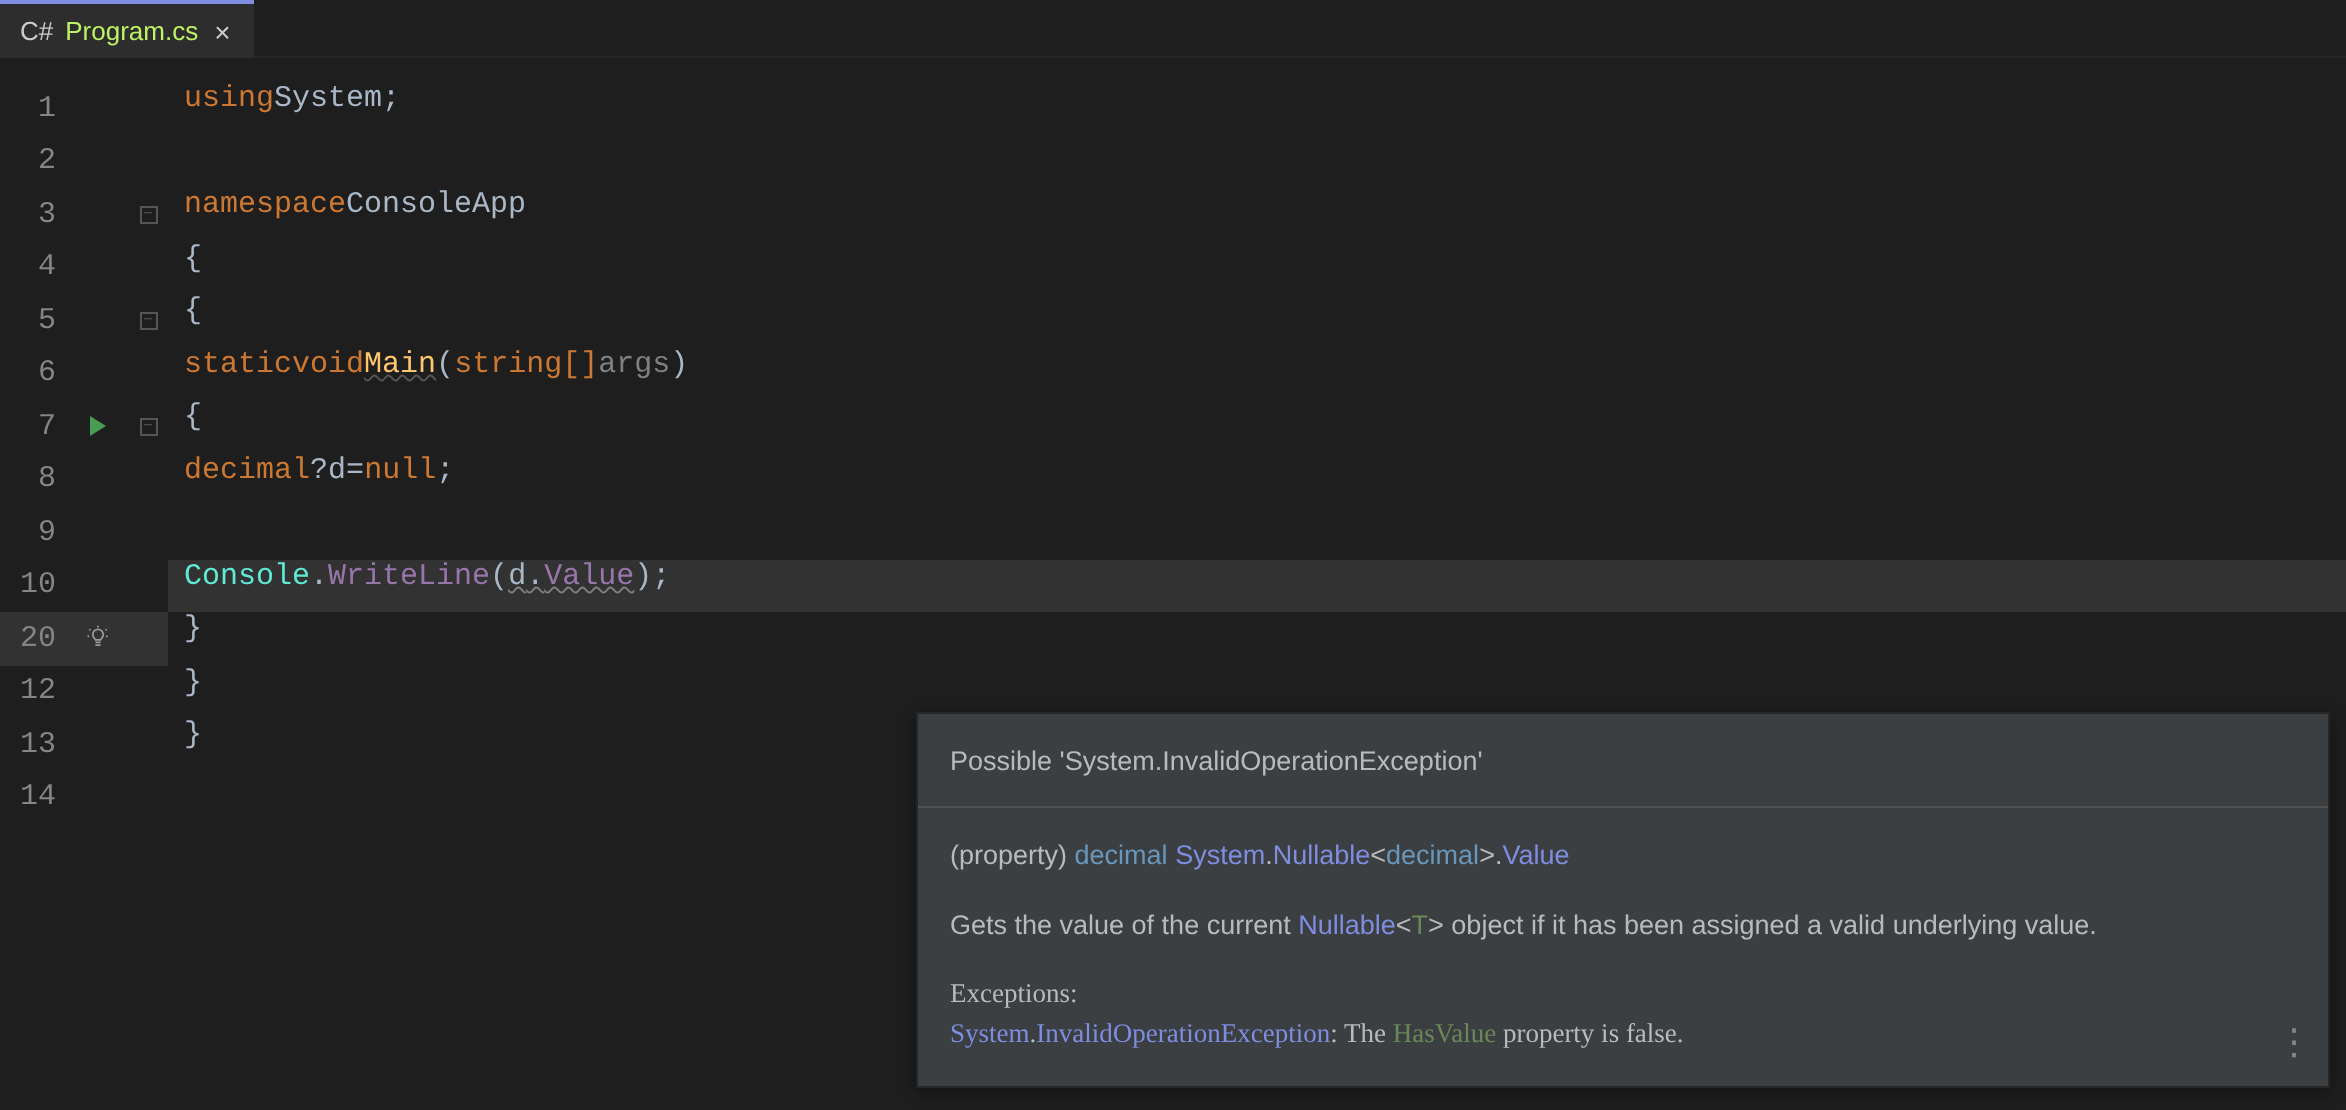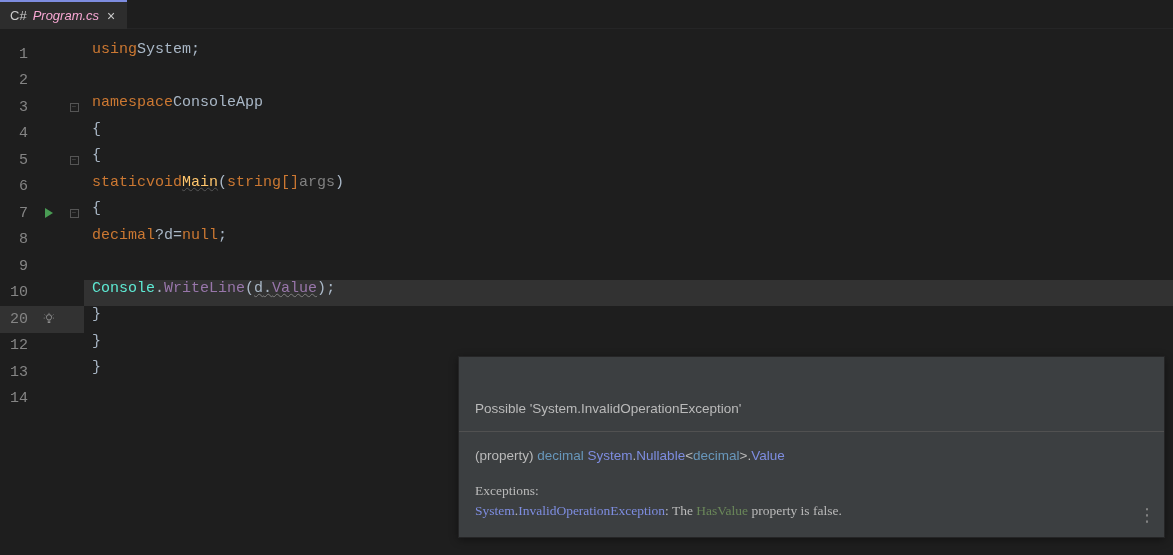--- a/index.html
+++ b/index.html
@@ -27,22 +27,21 @@
       color: #cccccc;
       font-size: 13px;
       height: 29px;
       gap: 6px;
     }
     .tab-lang {
       color: #cccccc;
       font-weight: 500;
     }
     .tab-name {
-      color: #f9a8d4;
-      font-style: italic;
+      color: #bef264;
     }
     .tab-close {
       color: #cccccc;
       font-size: 14px;
       cursor: pointer;
       padding: 0 2px;
     }
     .editor-area {
       display: flex;
       height: calc(100% - 29px);
@@ -154,21 +153,20 @@
       background: #3c3f41;
       border: 1px solid #252526;
       box-shadow: 0 2px 8px rgba(0,0,0,0.4);
       font-size: 13.5px;
       color: #bababa;
       line-height: 1.5;
     }
     .tooltip-header {
       padding: 14px 16px 12px 16px;
       border-bottom: 1px solid #515151;
-      margin-top: 28px;
     }
     .tooltip-body {
       padding: 14px 16px 16px 16px;
     }
     .tooltip-body p {
       margin-bottom: 14px;
     }
     .tooltip-body p:last-child {
       margin-bottom: 0;
       font-family: Liberation Serif, serif;
@@ -278,16 +276,17 @@
     <div class="code-line"><span class="punct">}</span></div>
   </div>
 </div>
 
 <div class="tooltip">
   <div class="tooltip-header">
     <span>Possible 'System.InvalidOperationException'</span>
   </div>
   <div class="tooltip-body">
     <p><span>(property) </span><span class="tt-kw">decimal</span><span> </span><span class="tt-type">System</span><span>.</span><span class="tt-type">Nullable</span><span>&lt;</span><span class="tt-kw">decimal</span><span>&gt;</span><span>.</span><span class="tt-type">Value</span></p>
+    <p><span>Gets the value of the current </span><span class="tt-link">Nullable</span><span>&lt;</span><span class="tt-green">T</span><span>&gt;</span><span> object if it has been assigned a valid underlying value.</span></p>
     <p><span>Exceptions:</span><br><span class="tt-link">System</span><span>.</span><span class="tt-link">InvalidOperationException</span><span>: The </span><span class="tt-green">HasValue</span><span> property is false.</span></p>
   </div>
   <div class="tooltip-actions">⋮</div>
 </div>
 
 </body></html>

